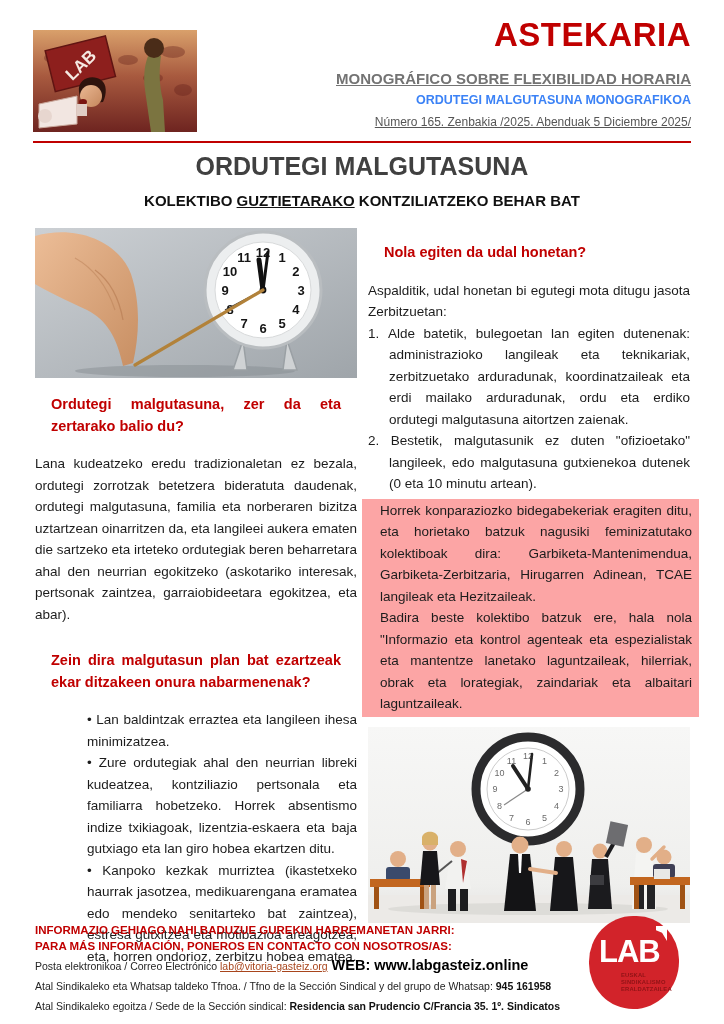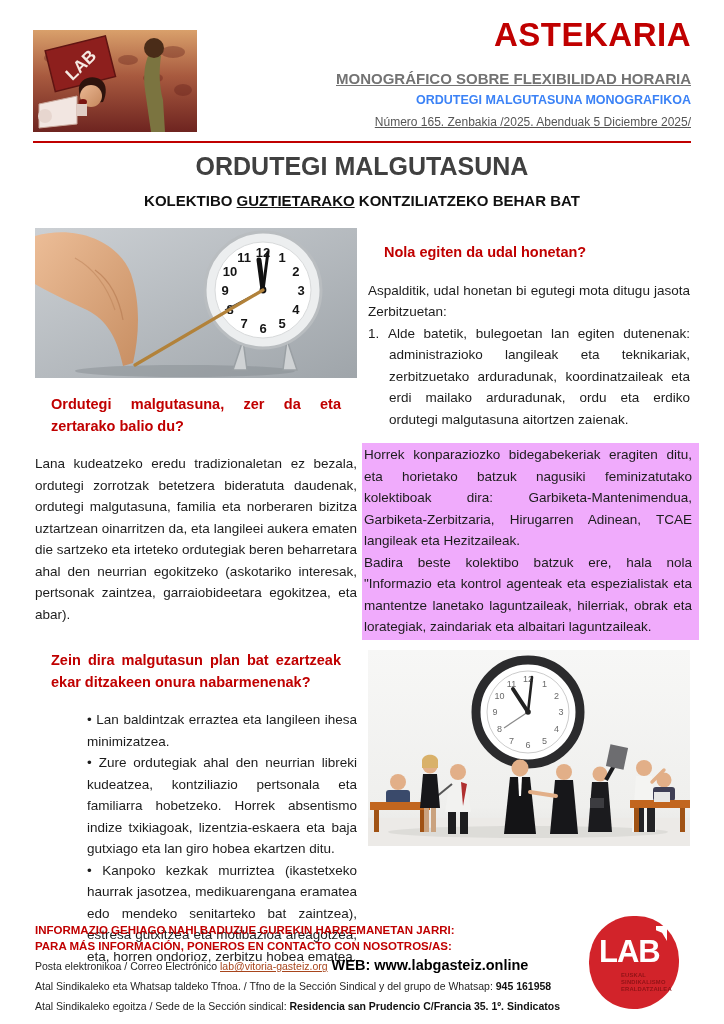--- a/index.html
+++ b/index.html
@@ -22,21 +22,21 @@
   
   .col-left  { position:absolute; left:35px;  top:228px; width:322px; }
   .col-right { position:absolute; left:368px; top:226px; width:322px; }
   .photo1 { width:322px; height:150px; display:block; margin-bottom:7px; }
   .photo2 { width:322px; height:196px; display:block; margin-top:10px; }
   h3.red { color:#C00000; font-size:14.5px; font-weight:bold; text-align:justify; margin:16px; line-height:21.5px; }
   p.body { color:#1c1c1c; font-size:13.5px; line-height:21.5px; text-align:justify; margin:0; }
   .sp { height:9px; }
   .bullet { padding-left:52px; }
   .num-item { margin-left:47px; padding-left:21px; text-indent:-21px; }
-  .highlight { background:#f0abfc; margin:13px -9px 0 -6px; padding:1px 7px 2px 2px; }
+  .highlight { background:#fca5a5; margin:4px -9px 0 -6px; padding:1px 7px 2px 18px; }
   
   .footer { position:absolute; left:35px; top:922px; width:560px; }
   .footer-h { color:#C00000; font-weight:bold; font-size:11.5px; line-height:16px; }
   .f-line { font-size:10.5px; color:#242424; line-height:18px; margin-top:2px; }
   .f-line .email { color:#a8451c; text-decoration:underline; }
   .f-line .web { font-size:14.5px; font-weight:bold; color:#000; }
   .f-line b { color:#111;margin-top:32px; }
   
   .lab-logo { position:absolute; left:589px; top:916px; width:90px; height:93px; background:#d2232a; border-radius:50% 48% 52% 50%; }
   .lab-text { position:absolute; left:10px; top:20px; color:#ffffff; font-size:31px; font-weight:bold; letter-spacing:-1px; line-height:1; }
@@ -153,20 +153,21 @@
     <h3 class="red">Zein dira malgutasun plan bat ezartzeak ekar ditzakeen onura nabarmenenak?</h3>
     <p class="body bullet"><span>• </span><span>Lan baldintzak erraztea eta langileen ihesa minimizatzea.</span></p>
     <p class="body bullet"><span>• </span><span>Zure ordutegiak ahal den neurrian libreki kudeatzea, kontziliazio pertsonala eta familiarra hobetzeko. Horrek absentismo indize txikiagoak, lizentzia-eskaera eta baja gutxiago eta lan giro hobea ekartzen ditu.</span></p>
     <p class="body bullet"><span>• </span><span>Kanpoko kezkak murriztea (ikastetxeko haurrak jasotzea, medikuarengana eramatea edo mendeko senitarteko bat zaintzea), estresa gutxitzea eta motibazioa areagotzea, eta, horren ondorioz, zerbitzu hobea ematea.</span></p>
   </div>
 
   <div class="col-right">
     <h3 class="red">Nola egiten da udal honetan?</h3>
     <p class="body">Aspalditik, udal honetan bi egutegi mota ditugu jasota Zerbitzuetan:</p>
     <p class="body num-item"><span>1.</span>&nbsp;<span>Alde batetik, bulegoetan lan egiten dutenenak: administrazioko langileak eta teknikariak, zerbitzuetako arduradunak, koordinatzaileak eta erdi mailako arduradunak, ordu eta erdiko ordutegi malgutasuna aitortzen zaienak.</span></p>
+    <p class="body num-item"><span>2.</span>&nbsp;<span>Bestetik, malgutasunik ez duten "ofizioetako" langileek, edo malgutasuna gutxienekoa dutenek (0 eta 10 minutu artean).</span></p>
     <div class="highlight">
       <p class="body">Horrek konparaziozko bidegabekeriak eragiten ditu, eta horietako batzuk nagusiki feminizatutako kolektiboak dira: Garbiketa-Mantenimendua, Garbiketa-Zerbitzaria, Hirugarren Adinean, TCAE langileak eta Hezitzaileak.</p>
       <p class="body">Badira beste kolektibo batzuk ere, hala nola "Informazio eta kontrol agenteak eta espezialistak eta mantentze lanetako laguntzaileak, hilerriak, obrak eta lorategiak, zaindariak eta albaitari laguntzaileak.</p>
     </div>
 
     <svg class="photo2" viewBox="0 0 322 196" preserveAspectRatio="none">
       <defs>
         <linearGradient id="gBg2" x1="0" y1="0" x2="0" y2="1">
           <stop offset="0" stop-color="#f7f7f6"></stop>
             <stop offset="0.8" stop-color="#efefed"></stop>

